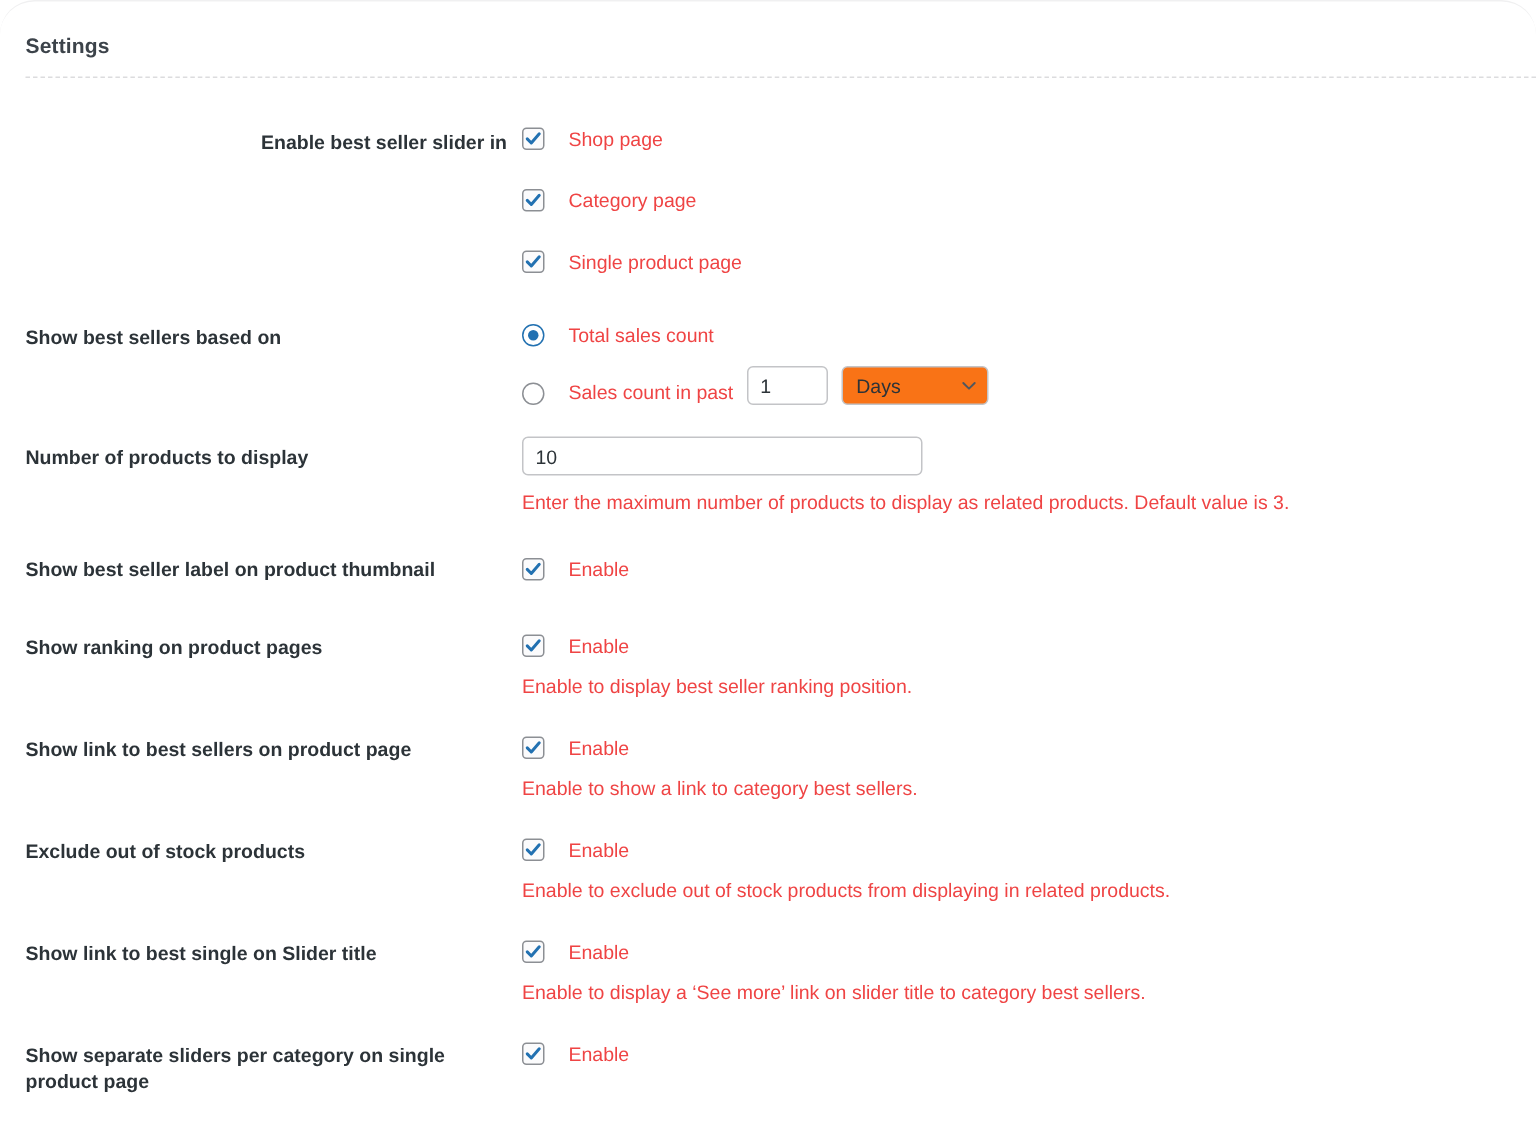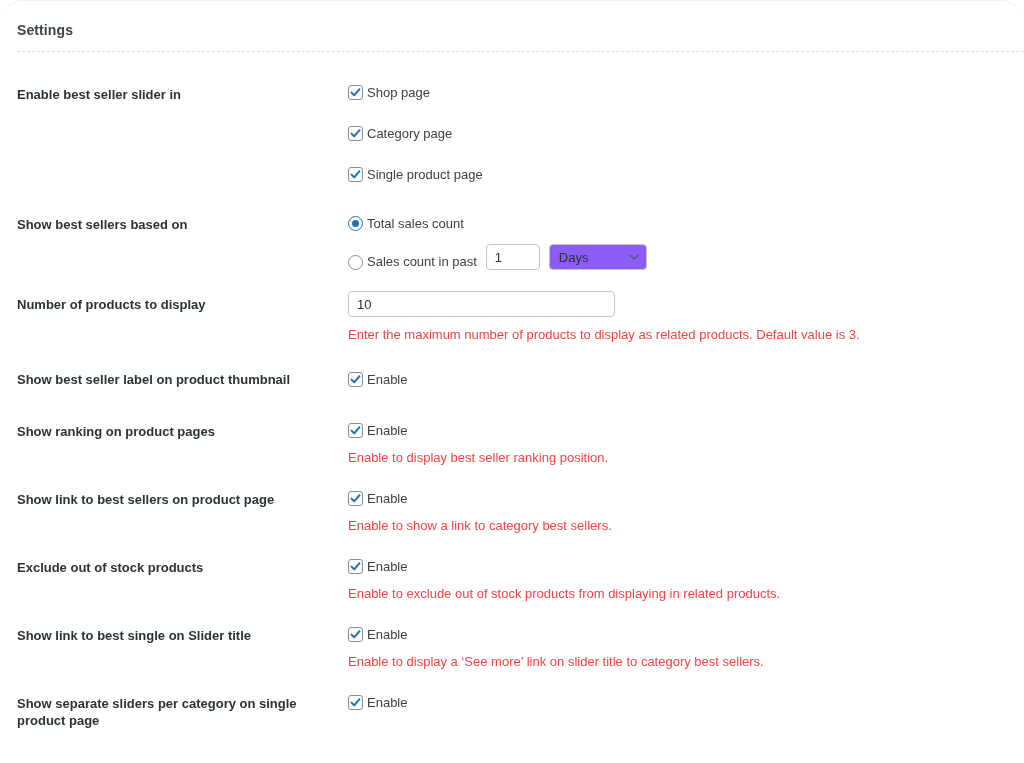--- a/index.html
+++ b/index.html
@@ -71,23 +71,23 @@
   
   .option {
     display: flex;
     align-items: center;
     height: 20px;
   }
   .option + .option {
     margin-top: 21px;
   }
   .option-label {
-    margin-left: 4px;
-    font-size: 13px;
-    color: #404040;
+    margin-left: 16px;
+    font-size: 13px;
+    color: #ef4444;
     line-height: 17px;
     white-space: nowrap;
   }
 
   .cbox {
     position: relative;
     width: 15px;
     height: 15px;
     min-width: 15px;
     border: 1px solid #8c8f94;
@@ -153,21 +153,21 @@
   .select-wrap {
     position: relative;
     display: inline-block;
   }
   .select-box {
     font-family: "Liberation Sans", sans-serif;
     font-size: 13px;
     color: #2c3338;
     border: 1px solid #c3c4c7;
     border-radius: 4px;
-    background: #8b5cf6;
+    background: #f97316;
     height: 26px;
     width: 98px;
     padding: 0 24px 0 9px;
     box-sizing: border-box;
     display: flex;
     align-items: center;
     cursor: default;
   }
   .chevron {
     position: absolute;
@@ -205,21 +205,21 @@
 
   <div class="panel-header">
     <div class="panel-title">Settings</div>
   </div>
   <hr class="divider">
 
   <table class="form-table">
     <tbody>
 
       <tr class="form-row">
-        <td class="label-cell" style="padding-top:24px;">
+        <td class="label-cell" style="padding-top:24px;text-align:right;">
           <span class="row-label">Enable best seller slider in</span>
         </td>
         <td class="field-cell" style="padding-top:20px; padding-bottom:16px;">
           <div class="option">
             <span class="cbox">
               <svg viewBox="0 0 13 13">
                   <path d="M2.5 6.6 L5.2 9.3 L10.5 3.2" fill="none" stroke="#2271b1" stroke-width="2" stroke-linecap="round" stroke-linejoin="round"></path>
                 </svg>
             </span>
             <span class="option-label">Shop page</span>

